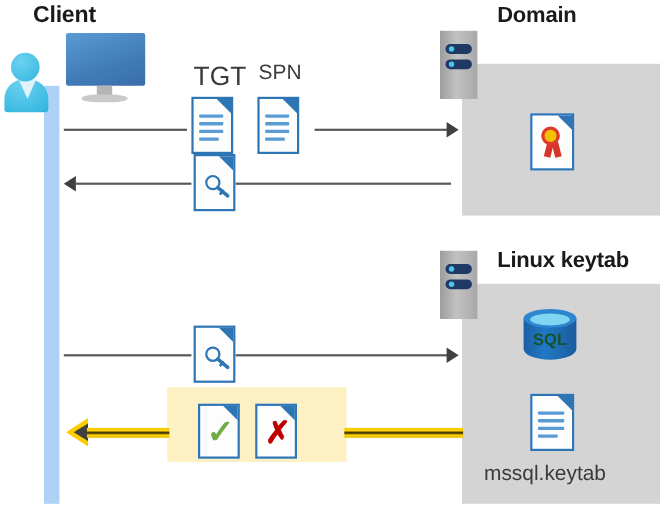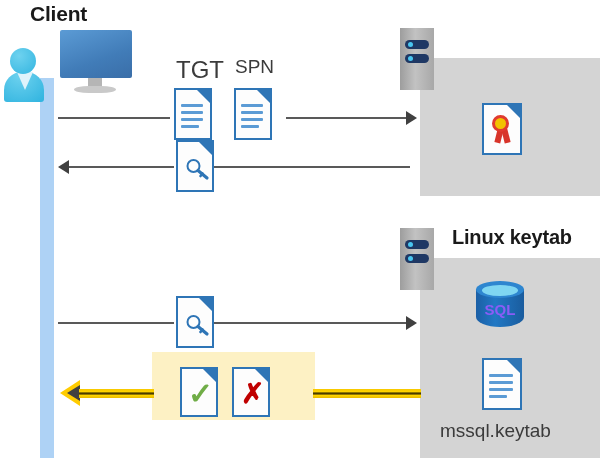--- a/index.html
+++ b/index.html
@@ -94,21 +94,21 @@
 
   
   #sql{left:476px;top:281px;width:48px;height:54px;}
   #sql .body{position:absolute;left:0;top:8px;width:48px;height:38px;
      background:linear-gradient(90deg,#1b5fa6,#2178c4 40%,#1a5c9e);border-radius:0 0 24px 24px/0 0 10px 10px;}
   #sql .top{position:absolute;left:0;top:0;width:48px;height:17px;border-radius:50%;
      background:#2e86d0;}
   #sql .topinner{position:absolute;left:6px;top:4px;width:36px;height:11px;border-radius:50%;
      background:#7fd6f2;}
   #sql .txt{position:absolute;left:0;top:20px;width:48px;text-align:center;
-     color:#8b5cf6;font-size:15px;font-weight:bold;font-family:"Liberation Sans",sans-serif;}
+     color:#14532d;font-size:15px;font-weight:bold;font-family:"Liberation Sans",sans-serif;}
 
   
   #cert-seal{position:absolute;left:10px;top:12px;width:17px;height:17px;border-radius:50%;
      background:#f2c200;border:3px solid #e03a2f;box-sizing:border-box;}
   .ribbon{position:absolute;width:6px;height:14px;background:#d8342a;}
 
   .chk{position:absolute;font-size:30px;line-height:1;color:#70ad47;font-weight:bold;}
   .xmk{position:absolute;font-size:28px;line-height:1;color:#c00000;font-weight:bold;}
 </style>
 </head>
@@ -124,20 +124,21 @@
   <div class="abs title" id="client-title">Client</div>
 
   <div class="abs" id="monitor-screen"></div>
   <div class="abs" id="monitor-neck"></div>
   <div class="abs" id="monitor-base"></div>
   <div class="abs" id="person-body"></div>
   <div class="abs" id="person-collar"></div>
   <div class="abs" id="person-head"></div>
 
   <div class="abs title" id="dc-title">
+    <div>Domain</div>
   </div>
   <div class="abs server" id="dc-server">
     <div class="bar b1">
         <div class="dot"></div>
       </div>
     <div class="bar b2">
         <div class="dot"></div>
       </div>
   </div>
 

